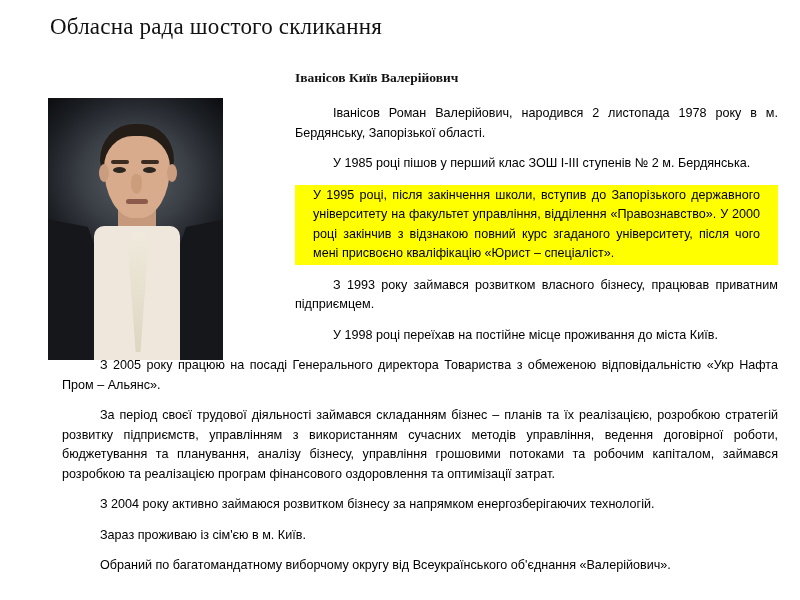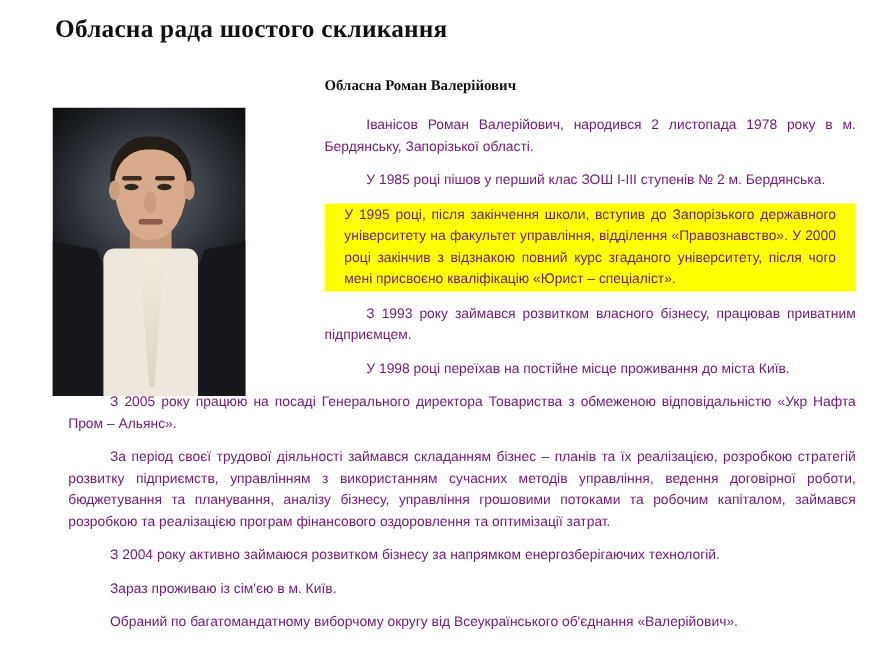--- a/index.html
+++ b/index.html
@@ -17,21 +17,21 @@
   .page {
     position: relative;
     width: 800px;
     height: 600px;
     box-sizing: border-box;
     padding: 0;
   }
   .page-title {
     font-family: "Liberation Serif", serif;
     font-size: 23px;
-    font-weight: bold;
+    font-weight: normal;
     color: #111111;
     padding: 14px 0 0 50px;
     letter-spacing: 0.2px;
   }
   .content {
     position: relative;
     margin-top: 30px;
     padding: 0 22px 0 50px;
   }
   .person-name {
@@ -164,21 +164,21 @@
   }
   .photo .jacket-r {
     left: 110px;
     clip-path: polygon(38% 6%, 100% 0%, 100% 100%, 22% 100%, 14% 40%);
   }
   p {
     font-size: 12.6px;
     line-height: 1.55;
     text-align: justify;
     margin: 0 0 11px 0;
-    color: #701a75;
+    color: #000000;
   }
   p.indent { text-indent: 38px; }
   .body-right {
     margin-left: 245px;
   }
   .body-full {
     margin-left: 12px;
   }
   .hl-block {
     background: #ffff00;
@@ -209,21 +209,21 @@
       <div class="ear-l"></div>
       <div class="ear-r"></div>
       <div class="brow-l"></div>
       <div class="brow-r"></div>
       <div class="eye-l"></div>
       <div class="eye-r"></div>
       <div class="nose"></div>
       <div class="mouth"></div>
     </div>
 
-    <div class="person-name">Обласна Роман Валерійович</div>
+    <div class="person-name">Іванісов Київ Валерійович</div>
 
     <p class="body-right indent">Іванісов Роман Валерійович, народився 2 листопада 1978 року в м. Бердянську, Запорізької області.</p>
 
     <p class="body-right indent">У 1985 році пішов у перший клас ЗОШ I-III ступенів № 2 м. Бердянська.</p>
 
     <div class="hl-block">
       <p>У 1995 році, після закінчення школи, вступив до Запорізького державного університету на факультет управління, відділення «Правознавство». У 2000 році закінчив з відзнакою повний курс згаданого університету, після чого мені присвоєно кваліфікацію «Юрист – спеціаліст».</p>
     </div>
 
     <p class="body-right indent">З 1993 року займався розвитком власного бізнесу, працював приватним підприємцем.</p>

